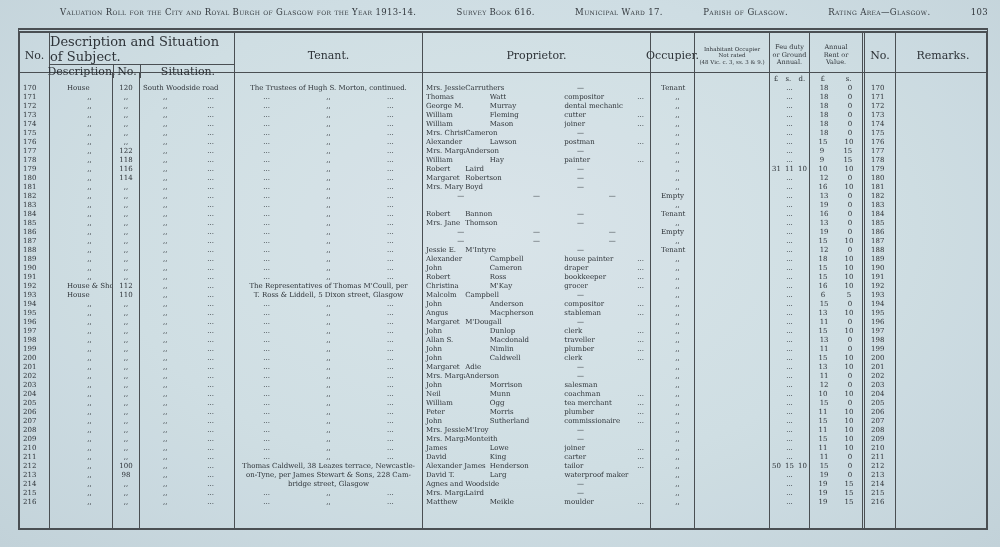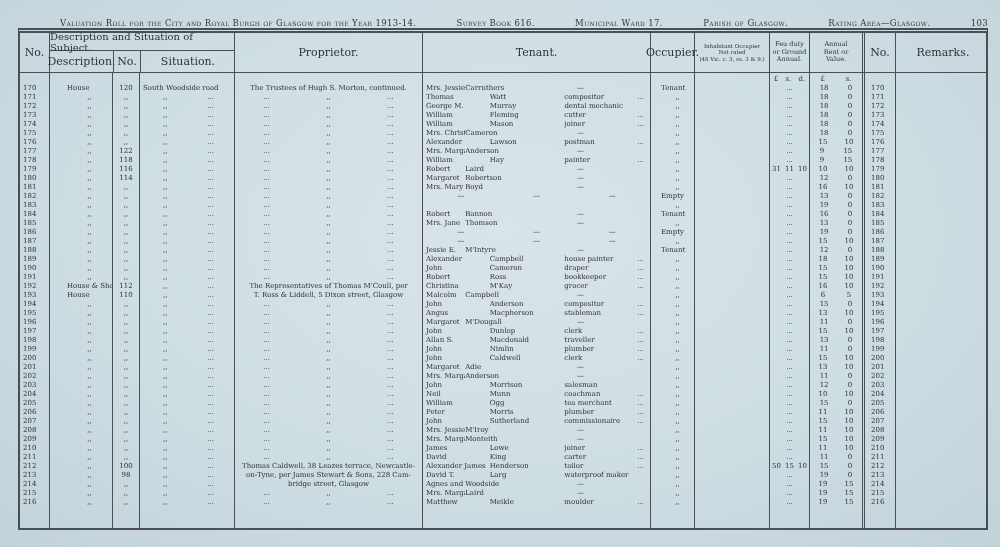--- a/index.html
+++ b/index.html
@@ -10,37 +10,37 @@
   *{margin:0;padding:0;box-sizing:border-box;}
   html,body{width:1000px;height:547px;overflow:hidden;}
   body{
     font-family:"DejaVu Serif","Liberation Serif",serif;
     color:var(--ink);
     background:radial-gradient(ellipse at 50% 42%, #d8e4e9 0%, #cedde3 55%, #c2d2d9 100%);
     position:relative;
   }
   
   .page-head{
-    position:absolute;top:18px;left:60px;right:12px;
+    position:absolute;top:7px;left:60px;right:12px;
     display:flex;justify-content:space-between;align-items:baseline;
     font-variant:small-caps;font-size:8.5px;letter-spacing:.35px;color:#32373c;
     white-space:nowrap;
   }
   
   .vtable{
     position:absolute;left:18px;top:28px;width:970px;
     border:2px solid var(--line);
     border-top:5px double var(--line);
     background:rgba(255,255,255,0.03);
   }
   .thead{display:grid;grid-template-columns:29px 185px 188px 228px 44px 75px 40px 53px 33px 95px;height:40px;border-bottom:1px solid var(--line);}
   .h-cell{display:flex;align-items:center;justify-content:center;text-align:center;font-size:11px;line-height:1.2;border-left:1px solid var(--line);}
   .thead > .h-cell:first-child{border-left:none;}
   .h-group{display:flex;flex-direction:column;border-left:1px solid var(--line);}
-  .h-group-top{height:18px;display:flex;align-items:center;justify-content:center;font-size:10px;border-bottom:1px solid var(--line);}
+  .h-group-top{height:32px;display:flex;align-items:center;justify-content:center;font-size:13px;border-bottom:1px solid var(--line);}
   .h-group-bottom{flex:1;display:grid;grid-template-columns:63px 27px 95px;}
   .h-group-bottom .h-cell:first-child{border-left:none;}
   .h-in{font-size:5.5px;line-height:1.15;}
   .h-f,.h-v{font-size:6.5px;}
   .pre{white-space:pre-line;}
   .h-n2{border-left:3px double var(--line);}
   
   .tr{display:grid;grid-template-columns:var(--cols);height:9px;line-height:9px;}
   .tr.currency{height:11px;line-height:10px;font-size:6.5px;}
   .td{border-left:1px solid var(--line);font-size:7px;overflow:hidden;white-space:nowrap;}
@@ -85,22 +85,22 @@
   <div class="thead">
     <div class="h-cell">No.</div>
     <div class="h-group">
       <div class="h-group-top">Description and Situation of Subject.</div>
       <div class="h-group-bottom">
         <div class="h-cell">Description.</div>
         <div class="h-cell">No.</div>
         <div class="h-cell">Situation.</div>
       </div>
     </div>
+    <div class="h-cell">Tenant.</div>
     <div class="h-cell">Proprietor.</div>
-    <div class="h-cell">Tenant.</div>
     <div class="h-cell">Occupier.</div>
     <div class="h-cell h-in pre">Inhabitant Occupier
 Not rated
 (48 Vic. c. 3, ss. 3 &amp; 9.)</div>
     <div class="h-cell h-f pre">Feu duty
 or Ground
 Annual.</div>
     <div class="h-cell h-v pre">Annual
 Rent or
 Value.</div>

